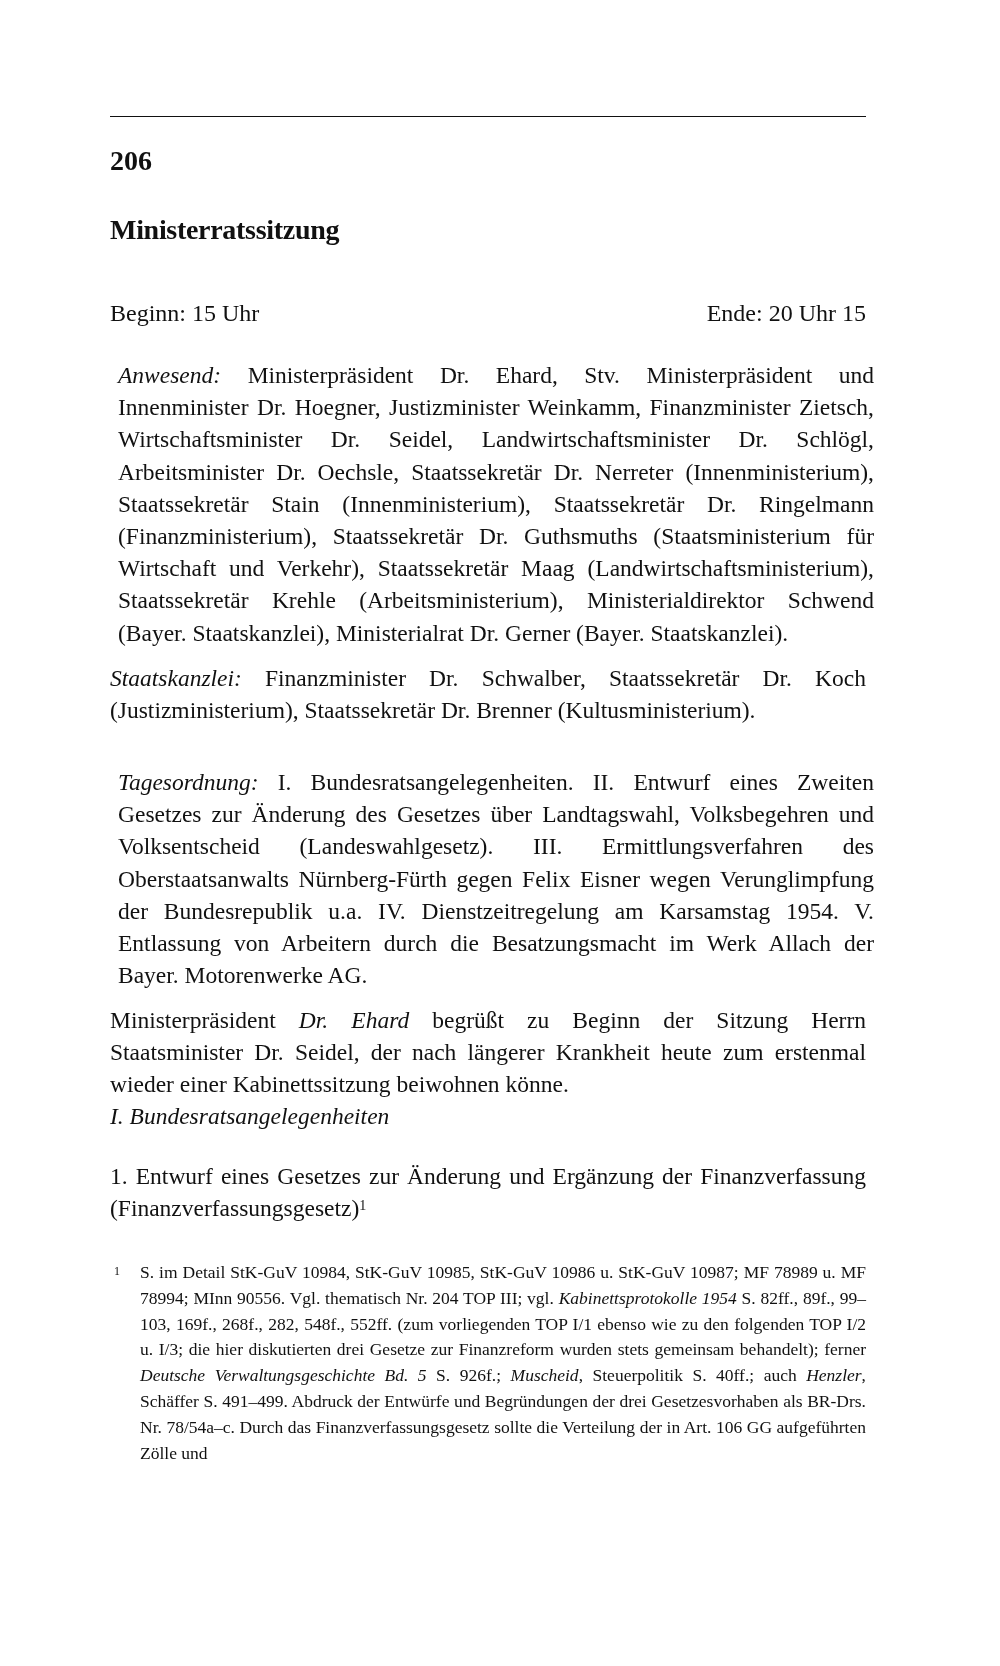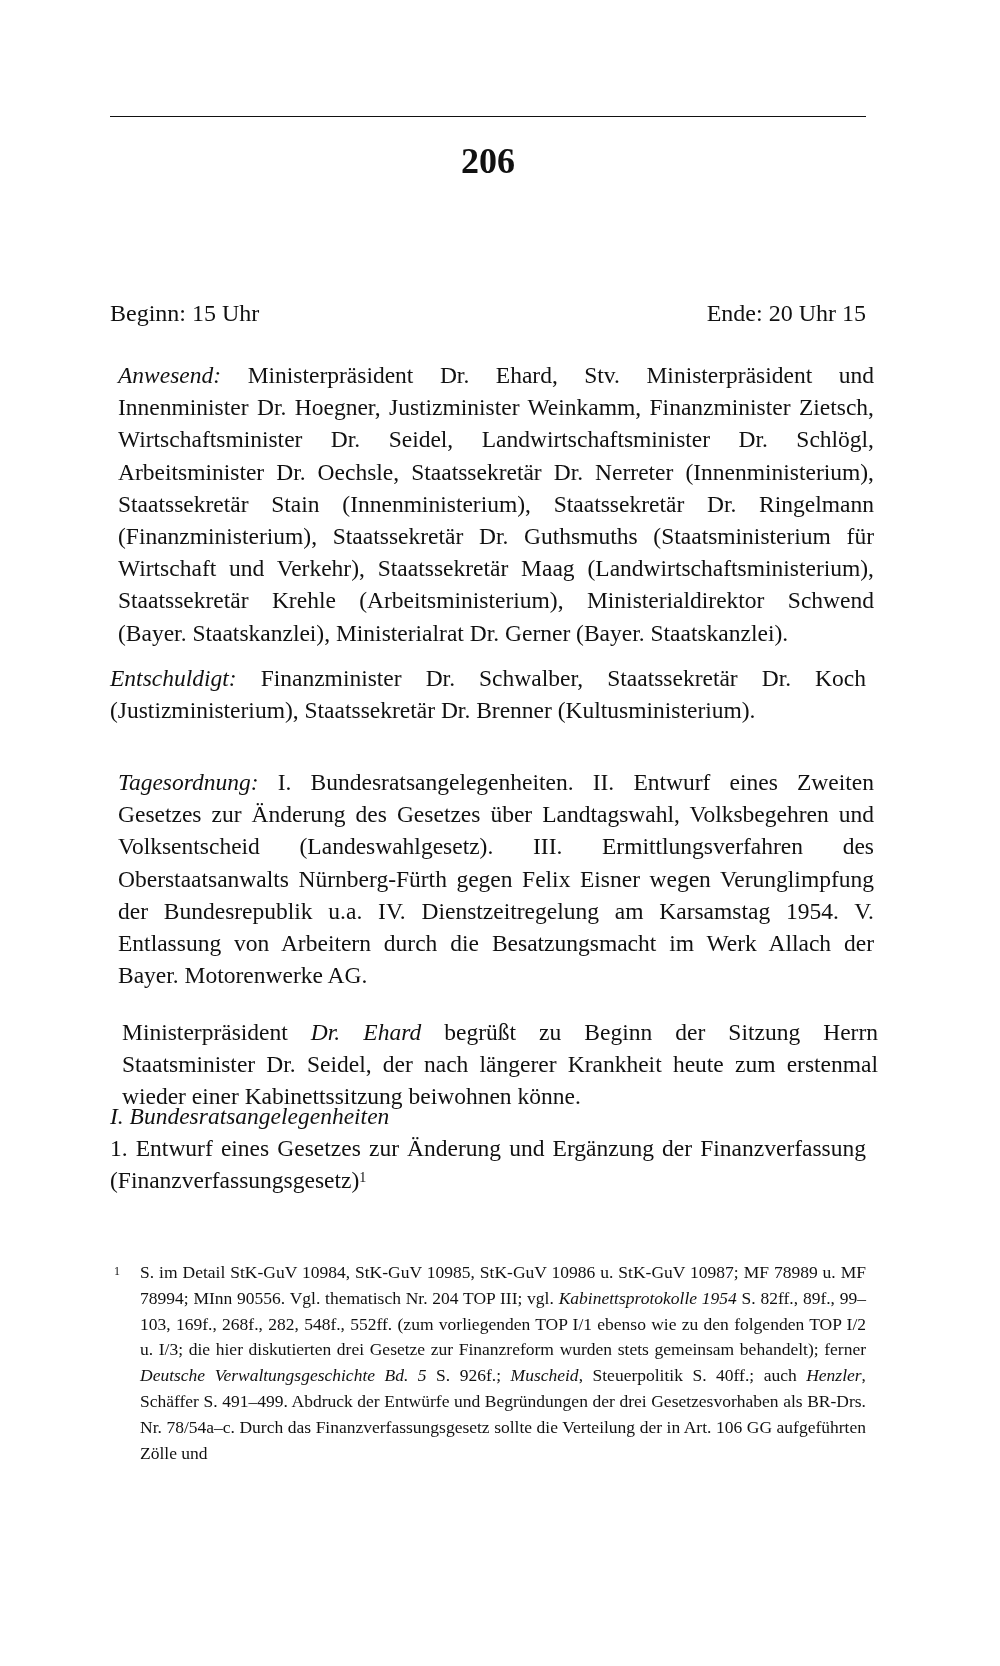--- a/index.html
+++ b/index.html
@@ -27,23 +27,22 @@
     left: 0;
     width: 756px;
     height: 0;
     border-top: 1.5px solid #111;
   }
   .doc-number {
     position: absolute;
     top: 144px;
     left: 0;
     width: 756px;
-    text-align: center;
     font-weight: bold;
-    font-size: 36px;
+    font-size: 28px;
     line-height: 34px;
   }
   .title-row {
     position: absolute;
     top: 212px;
     left: 0;
     width: 756px;
     display: flex;
     justify-content: space-between;
     font-weight: bold;
@@ -70,21 +69,21 @@
     text-align: justify;
     hyphens: manual;
   }
   .p-anwesend { top: 351px; }
   .p-entschuldigt { top: 662px; }
   .p-tagesordnung { top: 758px; }
   .p-intro { top: 1004px; }
   .p-section { top: 1100px; text-align: left; }
   .label-it { font-style: italic; }
   .section-heading { font-style: italic; display: block; }
-  .section-item { display: block; text-align: justify; }
+  .section-item { display: block; text-align: justify; margin-top: 28px; }
   sup.fn-ref {
     font-size: 14px;
     line-height: 0;
     vertical-align: super;
     position: relative;
     top: 2px;
   }
   .footnotes {
     position: absolute;
     top: 1260px;
@@ -112,40 +111,41 @@
 </head>
 <body>
 
 <div class="page">
 
   <div class="top-rule"></div>
 
   <div class="doc-number">206</div>
 
   <div class="title-row">
+    <span>Ministerratssitzung</span>
   </div>
 
   <div class="time-row">
     <span>Beginn: 15 Uhr</span>
     <span>Ende: 20 Uhr 15</span>
   </div>
 
   <p class="body-block p-anwesend" style="margin:8px;">
     <span class="label-it">Anwesend:</span><span> Ministerpräsident Dr. Ehard, Stv. Ministerpräsident und Innenminister Dr. Hoegner, Justizminister Weinkamm, Finanzminister Zietsch, Wirtschaftsminister Dr. Seidel, Landwirtschaftsminister Dr. Schlögl, Arbeitsminister Dr. Oechsle, Staatssekretär Dr. Nerreter (Innenministerium), Staatssekretär Stain (Innenministerium), Staatssekretär Dr. Ringelmann (Finanzministerium), Staatssekretär Dr. Guthsmuths (Staatsministerium für Wirtschaft und Verkehr), Staatssekretär Maag (Landwirtschaftsministerium), Staatssekretär Krehle (Arbeitsministerium), Ministerialdirektor Schwend (Bayer. Staatskanzlei), Ministerialrat Dr. Gerner (Bayer. Staatskanzlei).</span>
   </p>
 
   <p class="body-block p-entschuldigt" style="margin:0;">
-    <span class="label-it">Entschuldigt:</span><span> Finanzminister Dr. Schwalber, Staatssekretär Dr. Koch (Justizministerium), Staatssekretär Dr. Brenner (Kultusministerium).</span>
+    <span class="label-it">Staatskanzlei:</span><span> Finanzminister Dr. Schwalber, Staatssekretär Dr. Koch (Justizministerium), Staatssekretär Dr. Brenner (Kultusministerium).</span>
   </p>
 
   <p class="body-block p-tagesordnung" style="margin:8px;">
     <span class="label-it">Tagesordnung:</span><span> I. Bundesratsangelegenheiten. II. Entwurf eines Zweiten Gesetzes zur Änderung des Gesetzes über Landtagswahl, Volksbegehren und Volksentscheid (Landeswahlgesetz). III. Ermittlungsverfahren des Oberstaatsanwalts Nürnberg-Fürth gegen Felix Eisner wegen Verunglimpfung der Bundesrepublik u.a. IV. Dienstzeitregelung am Karsamstag 1954. V. Entlassung von Arbeitern durch die Besatzungsmacht im Werk Allach der Bayer. Motorenwerke AG.</span>
   </p>
 
-  <p class="body-block p-intro" style="margin:12px;">
+  <p class="body-block p-intro" style="margin:0;">
     <span>Ministerpräsident </span><span class="it">Dr. Ehard</span><span> begrüßt zu Beginn der Sitzung Herrn Staatsminister Dr. Seidel, der nach längerer Krankheit heute zum erstenmal wieder einer Kabinettssitzung beiwohnen könne.</span>
   </p>
 
   <div class="body-block p-section">
     <span class="section-heading">I. Bundesratsangelegenheiten</span>
     <span class="section-item"><span>1. Entwurf eines Gesetzes zur Änderung und Ergänzung der Finanzverfassung (Finanzverfassungsgesetz)</span><sup class="fn-ref">1</sup></span>
   </div>
 
   <div class="footnotes">
     <div class="footnote">

